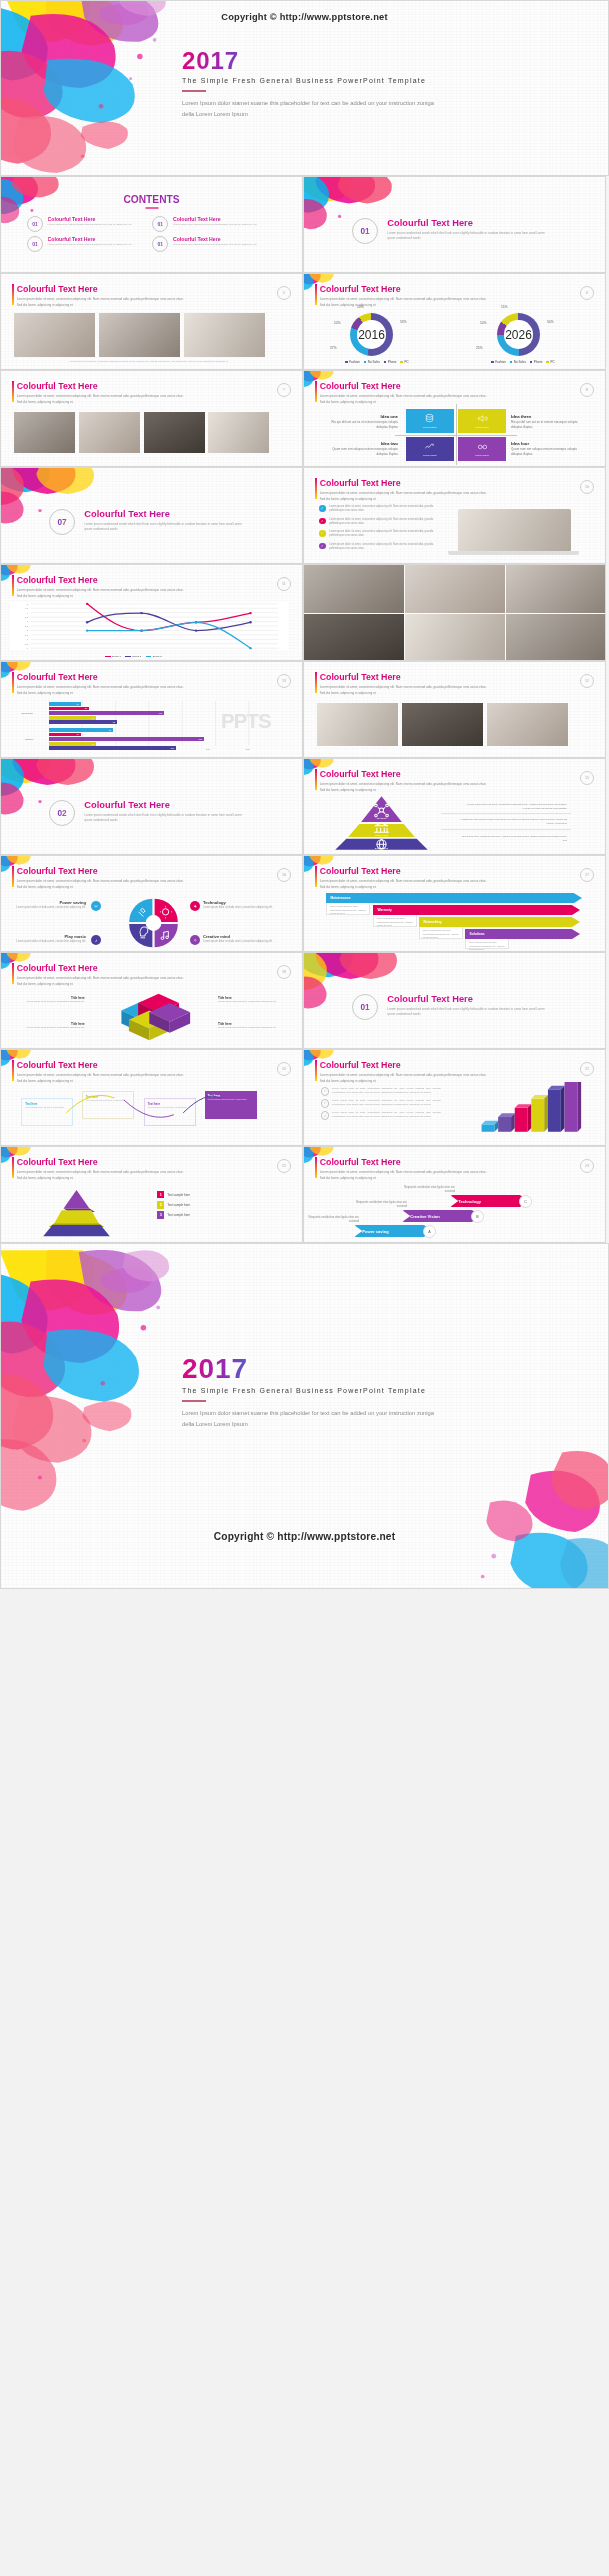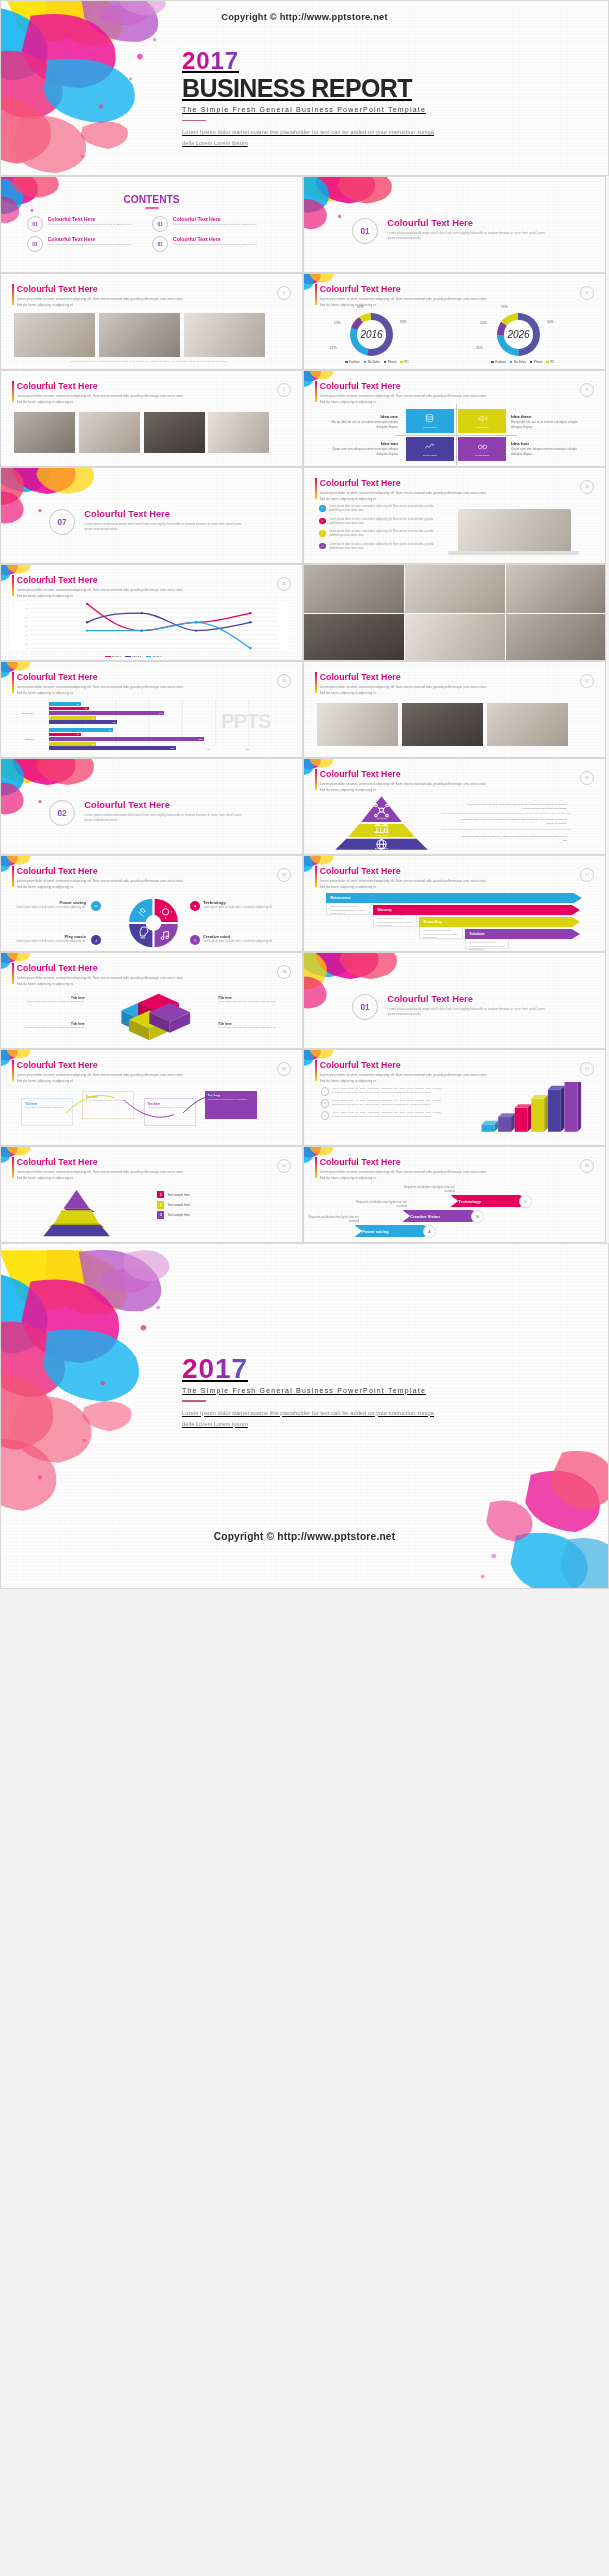--- a/index.html
+++ b/index.html
@@ -14,21 +14,21 @@
   .thanks{width:607px;height:344px;margin:0 auto;}
   .grid{display:flex;flex-wrap:wrap;}
   .half{width:303px;height:97px;margin:0;box-sizing:border-box;}
 
   
   .splash{position:absolute;pointer-events:none;}
 
   
   .copyright{position:absolute;left:0;right:0;text-align:center;font-weight:bold;font-size:9.3px;color:#2b2b2b;letter-spacing:0.2px;}
   .cover .copyright{top:11px;}
-  .cover-body{position:absolute;left:181px;top:48px;text-decoration:underline;}
+  .cover-body{position:absolute;left:181px;top:48px;}
   .year{font-size:24px;font-weight:bold;letter-spacing:0.9px;line-height:1;
         background:linear-gradient(100deg,#e6007e 0%,#8e2fb3 18%,#00a3e0 38%,#7ac143 52%,#e6007e 66%,#f7a600 84%,#ffd200 100%);
         -webkit-background-clip:text;background-clip:text;color:transparent;}
   .bigtitle{font-size:25px;font-weight:bold;color:#262626;letter-spacing:-0.6px;line-height:1.1;margin-top:1.9px;}
   .tagline{font-size:7px;color:#3a3a3a;letter-spacing:1.2px;margin-top:3.7px;}
   .rule{width:24px;height:1.9px;background:#c0637a;margin:6.5px 0 5.6px;}
   .lede{font-size:5.8px;color:#8b8b8b;line-height:1.9;max-width:255px;}
   .thanks .cover-body{left:181px;top:111px;}
   .thanks .year{font-size:28px;}
   .thanks .bigtitle{font-size:28px;}
@@ -68,21 +68,21 @@
   .ph i{display:block;width:100%;height:100%;}
   .g1{background:linear-gradient(135deg,#d9d2cb,#a79b90);}
   .g2{background:linear-gradient(140deg,#b9b2aa,#7c736a);}
   .g3{background:linear-gradient(120deg,#e6e1da,#b0a79d);}
   .g5{background:linear-gradient(150deg,#6f6760,#3e3833);}
   .g6{background:linear-gradient(135deg,#cfc8c0,#8a8078);}
 
   
   .donut{position:absolute;width:43px;height:43px;border-radius:50%;}
   .donut::after{content:"";position:absolute;inset:7.4px;background:#fff;border-radius:50%;}
-  .donut span{position:absolute;inset:0;display:flex;align-items:center;justify-content:center;font-size:10px;color:#2a2a2a;z-index:2;font-style:italic;}
+  .donut span{position:absolute;inset:0;display:flex;align-items:center;justify-content:center;font-size:12px;color:#2a2a2a;z-index:2;}
   .dlab{position:absolute;font-size:3.3px;color:#5d5d5d;}
   .legend{position:absolute;display:flex;gap:3.7px;font-size:3px;color:#4a4a4a;align-items:center;}
   .legend b{font-weight:normal;display:flex;align-items:center;gap:1.4px;}
   .sw{width:2.8px;height:2.8px;display:inline-block;}
 
   
   .ideagrid{position:absolute;left:100px;top:37px;width:104px;height:54px;}
   .icell{position:absolute;width:48px;height:24px;display:flex;flex-direction:column;align-items:center;justify-content:center;color:#fff;}
   .icell small{font-size:2.4px;opacity:.95;margin-top:1.9px;}
   .ilabel{position:absolute;width:70px;}
@@ -154,21 +154,20 @@
       <circle cx="118" cy="128" r="2.5" fill="#ec1e79" opacity=".6"></circle>
       <circle cx="98" cy="182" r="2" fill="#f4436c" opacity=".6"></circle>
       <circle cx="150" cy="98" r="1.6" fill="#b44ec4" opacity=".6"></circle>
     </g>
   </svg>
 
   <div class="copyright">Copyright © http://www.pptstore.net</div>
 
   <div class="cover-body">
     <div class="year">2017</div>
-    <div class="bigtitle">BUSINESS REPORT</div>
     <div class="tagline">The Simple Fresh General Business PowerPoint Template</div>
     <div class="rule"></div>
     <div class="lede">Lorem Ipsum dolor siamet suame this placeholder for text can be added on your instruction zuniga della Lorem Lorem Ipsum</div>
   </div>
 </div>
 
 <div class="grid">
 
   <div class="slide half">
     <svg class="splash" style="left:-5.6px;top:-7.4px;" width="83" height="57" viewBox="0 0 90 62">

